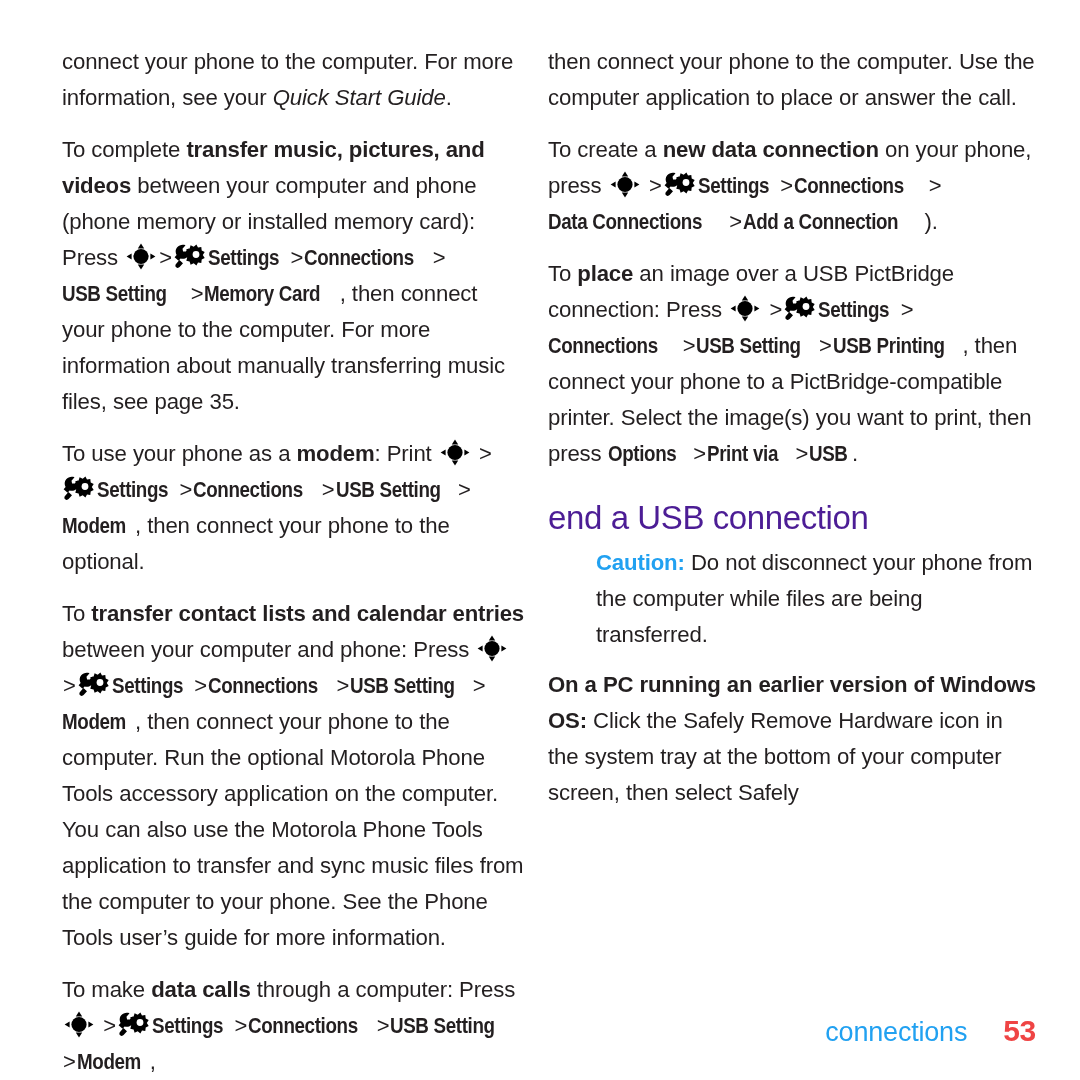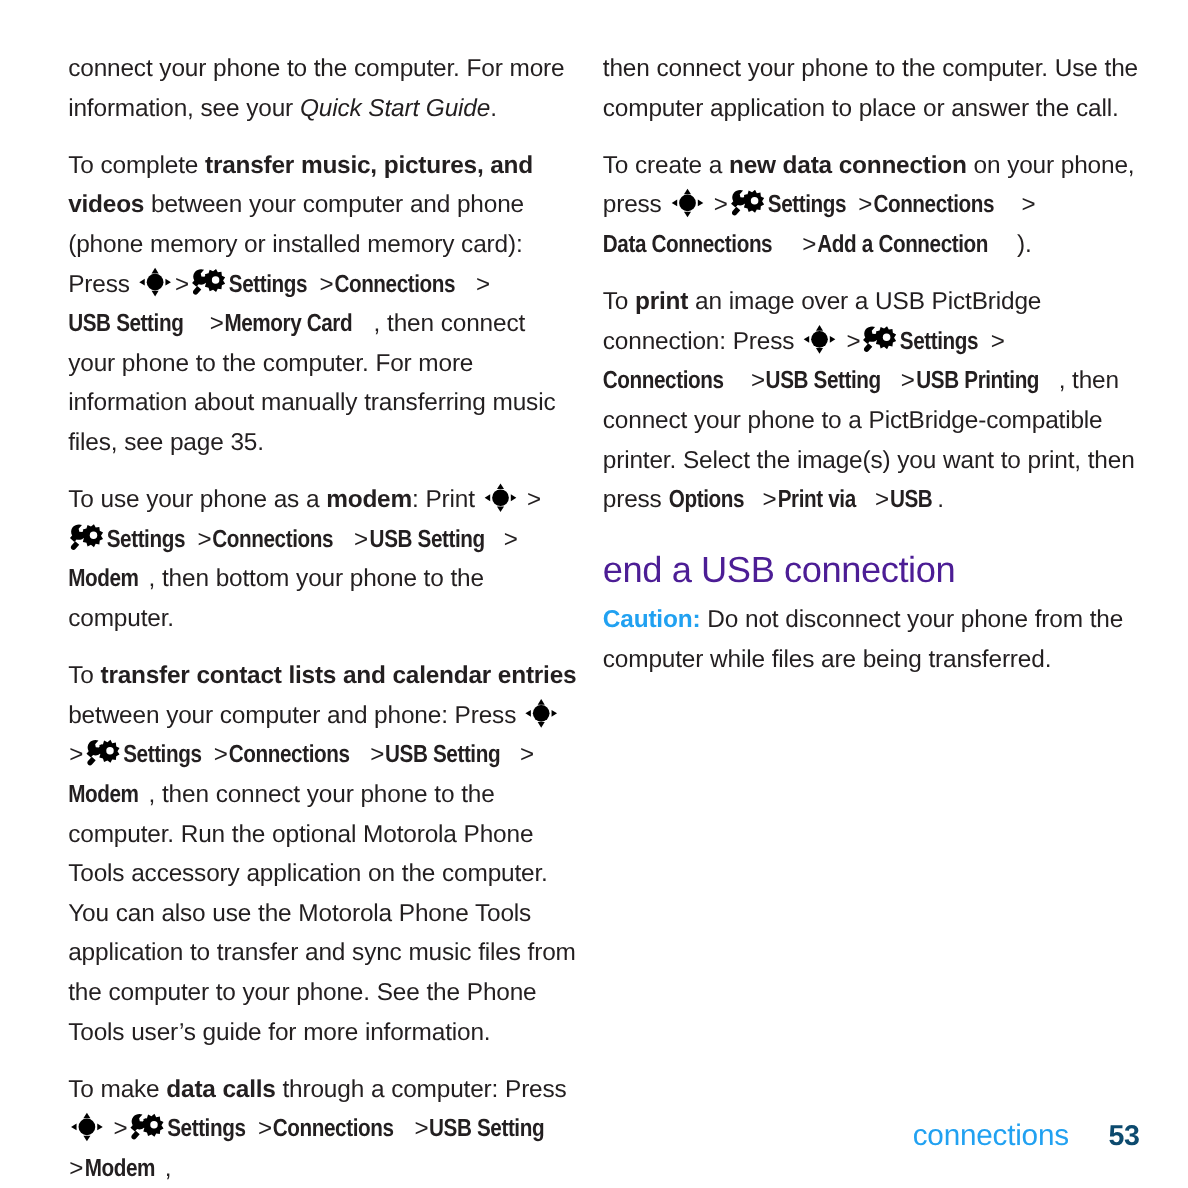--- a/index.html
+++ b/index.html
@@ -47,21 +47,21 @@
   
   p.para {
     margin: 0 0 16px 0;
     font-size: 22.2px;
     line-height: 36px;
     letter-spacing: -0.15px;
     color: #231f20;
     font-weight: 400;
     word-spacing: 0.2px;
   }
-  p.para.tight { margin-bottom: 14px; }
+  p.para.tight { margin-bottom: 14px; margin-left: 48px; }
 
   b, strong {
     font-weight: 700;
     letter-spacing: -0.2px;
   }
 
   i, em {
     font-style: italic;
   }
 
@@ -125,23 +125,23 @@
     align-items: baseline;
     gap: 36px;
   }
   .footer-chapter {
     font-size: 27px;
     color: #21a1f1;
     letter-spacing: -0.2px;
     font-weight: 400;
   }
   .footer-page {
-    font-size: 26px;
-    font-weight: 700;
-    color: #0c4a6e;
+    font-size: 30px;
+    font-weight: 700;
+    color: #ef4444;
     letter-spacing: -0.3px;
   }
 
   .sup-tm {
     font-size: 0.62em;
     vertical-align: 0.44em;
     letter-spacing: 0;
   }
 </style>
 </head>
@@ -175,21 +175,21 @@
               <polygon points="15,26.5 18.2,21.4 11.8,21.4" fill="#000"></polygon>
               <polygon points="0.6,13.5 5.6,10.4 5.6,16.6" fill="#000"></polygon>
               <polygon points="29.4,13.5 24.4,10.4 24.4,16.6" fill="#000"></polygon>
             </svg></span> <span class="sep">&gt;</span><span class="icon gear-icon"><svg viewBox="0 0 31 26" width="31" height="26" aria-hidden="true">
               <g fill="#000">
                 <path d="M11.5 1.2c-3.0-1.1-6.4-0.2-8.3 2.0-1.9 2.2-2.0 5.3-0.6 7.7l-2.0 2.3 4.0 3.5 2.0-2.3c2.6 0.9 5.5 0.1 7.3-2.0 1.9-2.2 2.0-5.4 0.5-7.8l-2.6 3.0-2.7-0.2-0.6-2.7 2.6-3.0z"></path>
                 <path d="M5.4 16.0l-3.4 3.9c-0.9 1.0-0.8 2.5 0.2 3.4 1.0 0.9 2.5 0.8 3.4-0.2l3.4-3.9-3.6-3.2z"></path>
                 <path d="M22.4 0.6l1.6 3.0 3.3-0.5 0.4 3.5 3.0 1.5-1.9 2.9 1.9 2.9-3.0 1.5-0.4 3.5-3.3-0.5-1.6 3.0-2.7-2.1-3.1 1.5-1.0-3.3-3.3-0.8 0.9-3.3-2.3-2.4 2.3-2.4-0.9-3.3 3.3-0.8 1.0-3.3 3.1 1.5z"></path>
                 <circle cx="22.0" cy="10.5" r="3.4" fill="#fff"></circle>
               </g>
-            </svg></span><span class="mpath">Settings</span><span class="sep">&gt;</span><span class="mpath">Connections</span><span class="sep">&gt;</span><span class="mpath">USB Setting</span><span class="sep">&gt;</span><span class="mpath">Modem</span><span>, then bottom your phone to the computer.</span></p>
+            </svg></span><span class="mpath">Settings</span><span class="sep">&gt;</span><span class="mpath">Connections</span><span class="sep">&gt;</span><span class="mpath">USB Setting</span><span class="sep">&gt;</span><span class="mpath">Modem</span><span>, then connect your phone to the optional.</span></p>
 
       <p class="para"><span>To </span><b>transfer contact lists and calendar entries</b><span> between your computer and phone: Press </span><span class="icon nav-icon"><svg viewBox="0 0 30 27" width="30" height="27" aria-hidden="true">
               <circle cx="15" cy="13.5" r="7.6" fill="#000"></circle>
               <polygon points="15,0.5 18.2,5.6 11.8,5.6" fill="#000"></polygon>
               <polygon points="15,26.5 18.2,21.4 11.8,21.4" fill="#000"></polygon>
               <polygon points="0.6,13.5 5.6,10.4 5.6,16.6" fill="#000"></polygon>
               <polygon points="29.4,13.5 24.4,10.4 24.4,16.6" fill="#000"></polygon>
             </svg></span> <span class="sep">&gt;</span><span class="icon gear-icon"><svg viewBox="0 0 31 26" width="31" height="26" aria-hidden="true">
               <g fill="#000">
                 <path d="M11.5 1.2c-3.0-1.1-6.4-0.2-8.3 2.0-1.9 2.2-2.0 5.3-0.6 7.7l-2.0 2.3 4.0 3.5 2.0-2.3c2.6 0.9 5.5 0.1 7.3-2.0 1.9-2.2 2.0-5.4 0.5-7.8l-2.6 3.0-2.7-0.2-0.6-2.7 2.6-3.0z"></path>
@@ -228,40 +228,41 @@
               <polygon points="29.4,13.5 24.4,10.4 24.4,16.6" fill="#000"></polygon>
             </svg></span> <span class="sep">&gt;</span><span class="icon gear-icon"><svg viewBox="0 0 31 26" width="31" height="26" aria-hidden="true">
               <g fill="#000">
                 <path d="M11.5 1.2c-3.0-1.1-6.4-0.2-8.3 2.0-1.9 2.2-2.0 5.3-0.6 7.7l-2.0 2.3 4.0 3.5 2.0-2.3c2.6 0.9 5.5 0.1 7.3-2.0 1.9-2.2 2.0-5.4 0.5-7.8l-2.6 3.0-2.7-0.2-0.6-2.7 2.6-3.0z"></path>
                 <path d="M5.4 16.0l-3.4 3.9c-0.9 1.0-0.8 2.5 0.2 3.4 1.0 0.9 2.5 0.8 3.4-0.2l3.4-3.9-3.6-3.2z"></path>
                 <path d="M22.4 0.6l1.6 3.0 3.3-0.5 0.4 3.5 3.0 1.5-1.9 2.9 1.9 2.9-3.0 1.5-0.4 3.5-3.3-0.5-1.6 3.0-2.7-2.1-3.1 1.5-1.0-3.3-3.3-0.8 0.9-3.3-2.3-2.4 2.3-2.4-0.9-3.3 3.3-0.8 1.0-3.3 3.1 1.5z"></path>
                 <circle cx="22.0" cy="10.5" r="3.4" fill="#fff"></circle>
               </g>
             </svg></span><span class="mpath">Settings</span><span class="sep">&gt;</span><span class="mpath">Connections</span> <span class="sep">&gt;</span><span class="mpath">Data Connections</span><span class="sep">&gt;</span><span class="mpath">Add a Connection</span><span>).</span></p>
 
-      <p class="para"><span>To </span><b>print</b><span> an image over a USB PictBridge connection: Press </span><span class="icon nav-icon"><svg viewBox="0 0 30 27" width="30" height="27" aria-hidden="true">
+      <p class="para"><span>To </span><b>place</b><span> an image over a USB PictBridge connection: Press </span><span class="icon nav-icon"><svg viewBox="0 0 30 27" width="30" height="27" aria-hidden="true">
               <circle cx="15" cy="13.5" r="7.6" fill="#000"></circle>
               <polygon points="15,0.5 18.2,5.6 11.8,5.6" fill="#000"></polygon>
               <polygon points="15,26.5 18.2,21.4 11.8,21.4" fill="#000"></polygon>
               <polygon points="0.6,13.5 5.6,10.4 5.6,16.6" fill="#000"></polygon>
               <polygon points="29.4,13.5 24.4,10.4 24.4,16.6" fill="#000"></polygon>
             </svg></span> <span class="sep">&gt;</span><span class="icon gear-icon"><svg viewBox="0 0 31 26" width="31" height="26" aria-hidden="true">
               <g fill="#000">
                 <path d="M11.5 1.2c-3.0-1.1-6.4-0.2-8.3 2.0-1.9 2.2-2.0 5.3-0.6 7.7l-2.0 2.3 4.0 3.5 2.0-2.3c2.6 0.9 5.5 0.1 7.3-2.0 1.9-2.2 2.0-5.4 0.5-7.8l-2.6 3.0-2.7-0.2-0.6-2.7 2.6-3.0z"></path>
                 <path d="M5.4 16.0l-3.4 3.9c-0.9 1.0-0.8 2.5 0.2 3.4 1.0 0.9 2.5 0.8 3.4-0.2l3.4-3.9-3.6-3.2z"></path>
                 <path d="M22.4 0.6l1.6 3.0 3.3-0.5 0.4 3.5 3.0 1.5-1.9 2.9 1.9 2.9-3.0 1.5-0.4 3.5-3.3-0.5-1.6 3.0-2.7-2.1-3.1 1.5-1.0-3.3-3.3-0.8 0.9-3.3-2.3-2.4 2.3-2.4-0.9-3.3 3.3-0.8 1.0-3.3 3.1 1.5z"></path>
                 <circle cx="22.0" cy="10.5" r="3.4" fill="#fff"></circle>
               </g>
             </svg></span><span class="mpath">Settings</span><span class="sep">&gt;</span><span class="mpath">Connections</span> <span class="sep">&gt;</span><span class="mpath">USB Setting</span><span class="sep">&gt;</span><span class="mpath">USB Printing</span><span>, then connect your phone to a PictBridge-compatible printer. Select the image(s) you want to print, then press </span><span class="mpath">Options</span> <span class="sep">&gt;</span><span class="mpath">Print via</span> <span class="sep">&gt;</span><span class="mpath">USB</span><span>.</span></p>
 
       <h2 class="section-head">end a USB connection</h2>
 
       <p class="para tight"><span class="caution-label">Caution:</span><span> Do not disconnect your phone from the computer while files are being transferred.</span></p>
 
 
+      <p class="para"><b>On a PC running an earlier version of Windows OS:</b><span> Click the Safely Remove Hardware icon in the system tray at the bottom of your computer screen, then select Safely</span></p>
 
     </div>
   </div>
 
   <div class="footer">
     <span class="footer-chapter">connections</span>
     <span class="footer-page">53</span>
   </div>
 
 </div>

